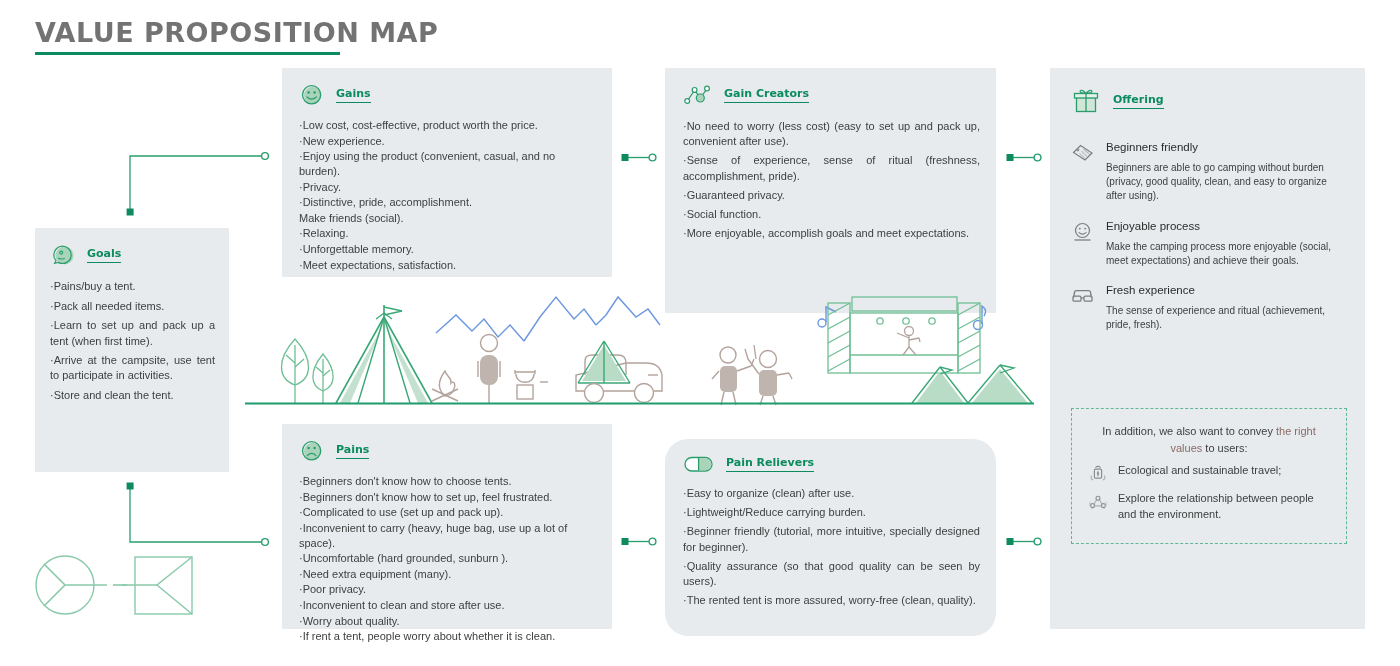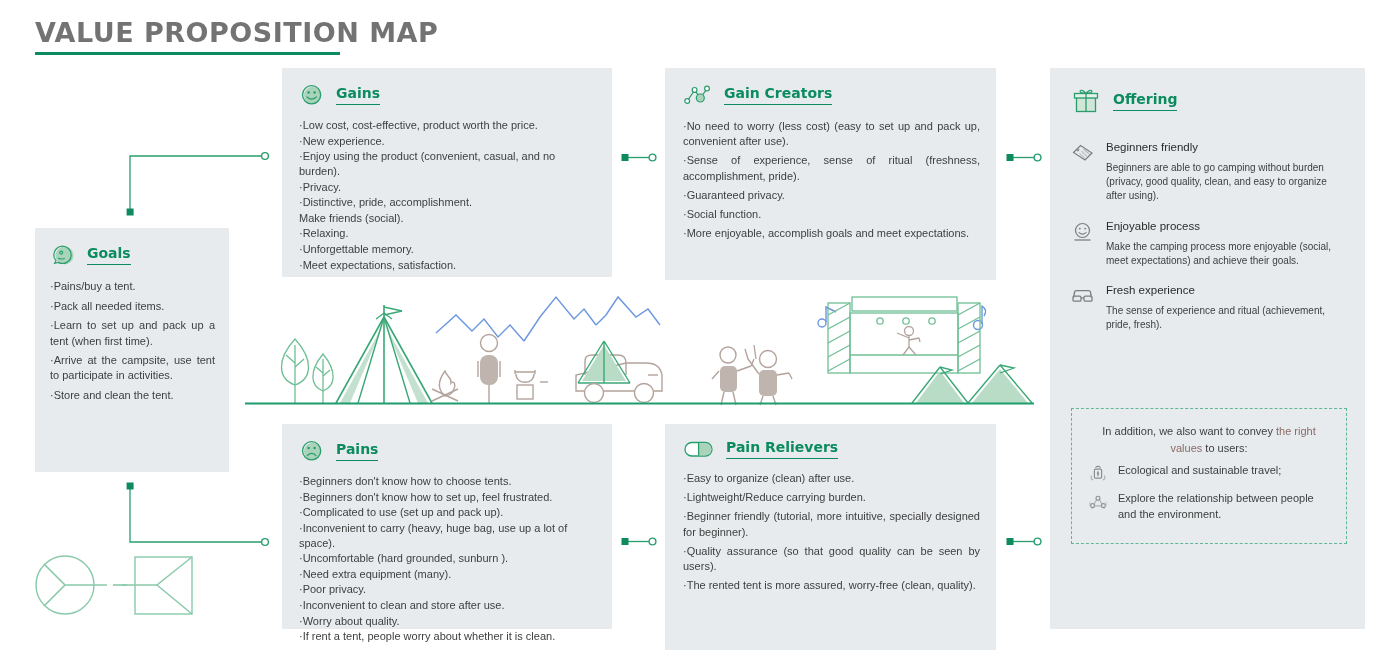--- a/index.html
+++ b/index.html
@@ -20,21 +20,21 @@
     color:#737373;margin:0;line-height:1.1;
     font-family:"DejaVu Sans", sans-serif;
   }
   #title-rule{width:305px;height:3px;background:#0b8b5e;margin-top:4px;}
 
   
   .panel{position:absolute;background:#e7ebee;}
 
   .card-head{display:flex;align-items:center;gap:11px;}
   .card-title{
-    font-size:14px;font-weight:bold;color:#0b8b5e;
+    font-size:11px;font-weight:bold;color:#0b8b5e;
     border-bottom:1.6px solid #0b8b5e;line-height:1.25;
     padding-bottom:1px;
     font-family:"DejaVu Sans", sans-serif;
   }
   .bullets{margin:0;padding:0;list-style:none;}
   .bullets li{
     font-size:11px;line-height:1.33;color:#3e3e3e;
     margin:0 0 1px 0;
   }
   .bullets.justified li{text-align:justify;line-height:1.38;margin-bottom:4px;}
@@ -117,21 +117,21 @@
         <li>·Privacy.</li>
         <li>·Distinctive, pride, accomplishment.</li>
         <li>Make friends (social).</li>
         <li>·Relaxing.</li>
         <li>·Unforgettable memory.</li>
         <li>·Meet expectations, satisfaction.</li>
       </ul>
     </div>
   </div>
 
-  <div class="panel" style="left:665px;top:68px;width:331px;height:212px;">
+  <div class="panel" style="left:665px;top:68px;width:331px;height:245px;">
     <div style="padding:14px 16px 0 18px;">
       <div class="card-head" style="margin-bottom:11px;">
         <span>
           <svg width="30" height="26" viewBox="0 0 30 26">
             <path d="M4.5 18.5 L11.5 8.5 L17.5 15.5 L23.5 7.5" fill="none" stroke="#2a9d6d" stroke-width="1.25"></path>
             <circle cx="17.3" cy="16.0" r="4.0" fill="#a9d4ba" stroke="#2a9d6d" stroke-width="1.2"></circle>
             <circle cx="4.2" cy="19.0" r="2.4" fill="#fff" stroke="#2a9d6d" stroke-width="1.2"></circle>
             <circle cx="11.6" cy="7.9" r="2.4" fill="#fff" stroke="#2a9d6d" stroke-width="1.2"></circle>
             <circle cx="24.0" cy="6.6" r="2.4" fill="#fff" stroke="#2a9d6d" stroke-width="1.2"></circle>
           </svg>
@@ -170,21 +170,21 @@
         <li>·Uncomfortable (hard grounded, sunburn ).</li>
         <li>·Need extra equipment (many).</li>
         <li>·Poor privacy.</li>
         <li>·Inconvenient to clean and store after use.</li>
         <li>·Worry about quality.</li>
         <li>·If rent a tent, people worry about whether it is clean.</li>
       </ul>
     </div>
   </div>
 
-  <div class="panel" style="left:665px;top:424px;width:331px;height:226px;">
+  <div class="panel" style="left:665px;top:439px;width:331px;height:197px;border-radius:23px;">
     <div style="padding:14px 16px 0 18px;">
       <div class="card-head" style="margin-bottom:11px;">
         <span>
           <svg width="32" height="22" viewBox="0 0 32 22">
             <rect x="2" y="4.5" width="27" height="13.5" rx="6.75" fill="#fff" stroke="#2a9d6d" stroke-width="1.3"></rect>
             <path d="M15.6 5.2 h6.6 a6.2 6.2 0 0 1 0 12.4 h-6.6 z" fill="#a9d4ba"></path>
             <line x1="15.6" y1="5.0" x2="15.6" y2="17.6" stroke="#2a9d6d" stroke-width="1.3"></line>
           </svg>
         </span>
         <span class="card-title">Pain Relievers</span>

